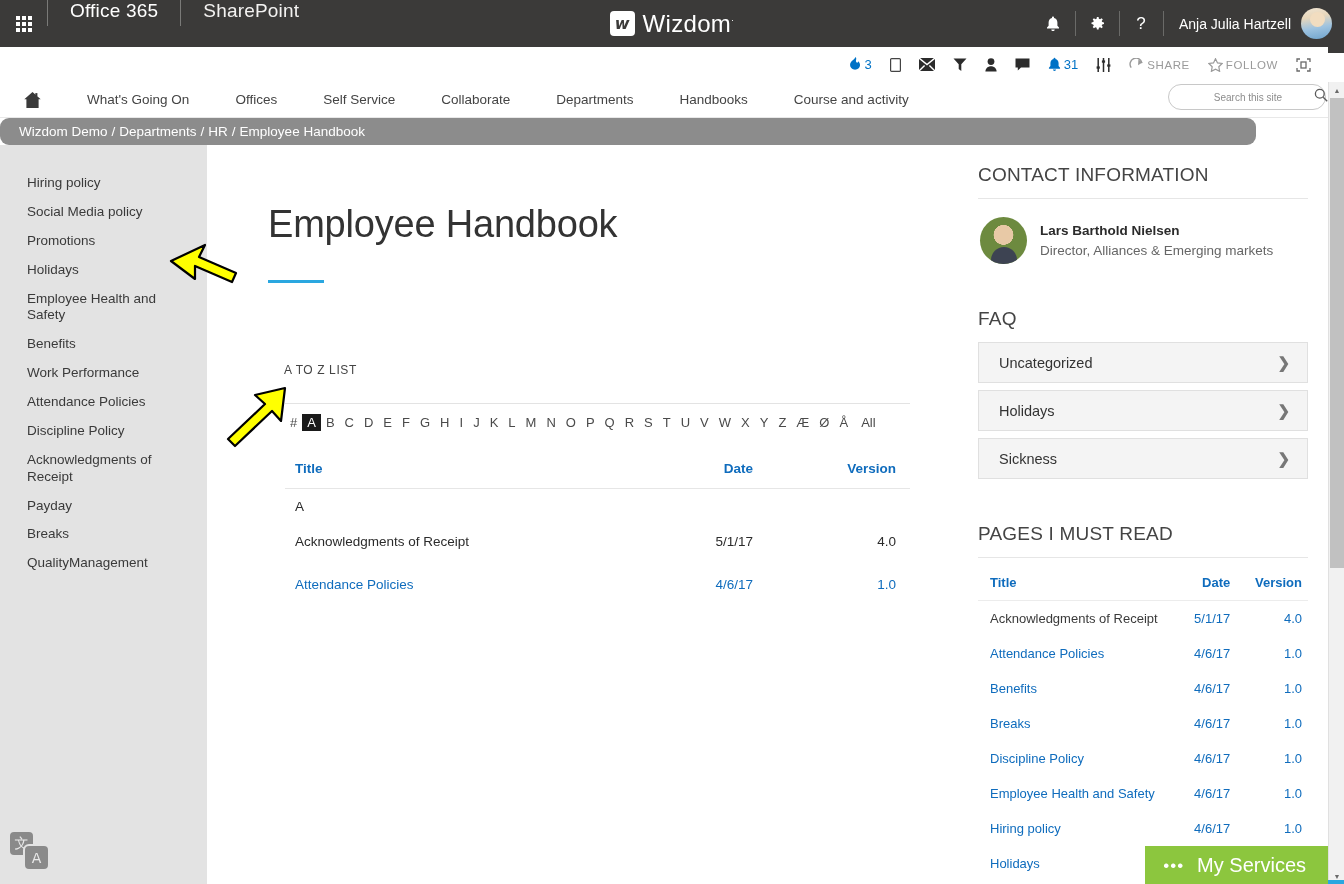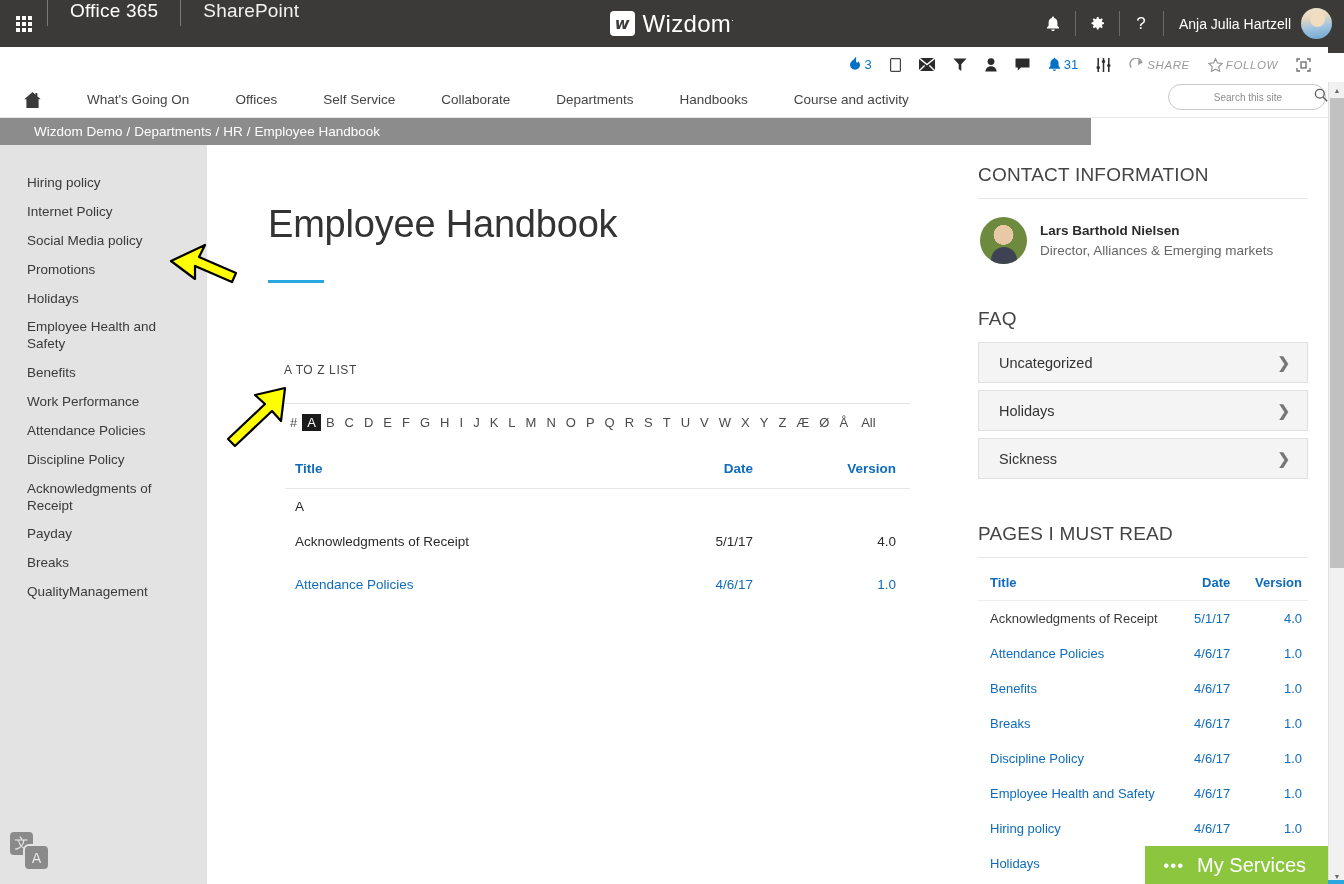--- a/index.html
+++ b/index.html
@@ -75,21 +75,21 @@
     background: #ffffff; display: flex; align-items: center; justify-content: flex-end;
     padding-right: 8px; gap: 0;
   }
   .act {
     display: flex; align-items: center; gap: 3px; padding: 0 9px; height: 35px;
     cursor: pointer; font-size: 13px; color: #0072c6;
   }
   .act svg { display: block; }
   .act .badge { color: #0072c6; font-size: 13px; }
   .act.muted { color: #9a9a9a; }
-  .act.muted .lbl { font-size: 11.5px; letter-spacing: .6px; color: #9a9a9a; font-style: italic; }
+  .act.muted .lbl { font-size: 11.5px; letter-spacing: .6px; color: #9a9a9a; }
 
   
   .topnav {
     position: absolute; top: 82px; left: 0; width: 1328px; height: 36px;
     background: #ffffff; display: flex; align-items: center;
     border-bottom: 1px solid #e8e8e8;
   }
   .nav-home {
     width: 64px; display: flex; align-items: center; justify-content: center; cursor: pointer;
   }
@@ -102,23 +102,23 @@
     display: flex; align-items: center; padding: 0 8px 0 13px;
   }
   .searchbox input {
     border: none; outline: none; flex: 1; font-size: 10px; color: #1d4ed8;
     font-family: "Liberation Sans", sans-serif; background: transparent; text-align: center;
   }
   .searchbox input::placeholder { color: #8d8d8d; }
 
   
   .breadcrumb {
-    position: absolute; top: 118px; left: 0; width: 1091px; height: 27px;
-    background: #8c8c8c; display: flex; align-items: center; padding-left: 34px;
-    font-size: 13.5px; color: #ffffff;
+    position: absolute; top: 118px; left: 0; width: 1256px; height: 27px;
+    background: #8c8c8c; display: flex; align-items: center; padding-left: 19px;
+    font-size: 13.5px; color: #ffffff; border-radius: 9px;
   }
   .breadcrumb .crumb { color: #ffffff; cursor: pointer; }
   .breadcrumb .sep { color: #ffffff; padding: 0 4px; }
   .breadcrumb .crumb.last { cursor: default; }
 
   
   .leftnav {
     position: absolute; top: 145px; left: 0; width: 207px; height: 739px;
     background: #e3e3e3; padding-top: 24px;
   }
@@ -413,21 +413,20 @@
     <span class="sep">/</span>
     <span class="crumb">Departments</span>
     <span class="sep">/</span>
     <span class="crumb">HR</span>
     <span class="sep">/</span>
     <span class="crumb last">Employee Handbook</span>
   </div>
 
   <div class="leftnav">
     <div class="leftnav-item">Hiring policy</div>
-    <div class="leftnav-item">Internet Policy</div>
     <div class="leftnav-item">Social Media policy</div>
     <div class="leftnav-item">Promotions</div>
     <div class="leftnav-item">Holidays</div>
     <div class="leftnav-item">Employee Health and Safety</div>
     <div class="leftnav-item">Benefits</div>
     <div class="leftnav-item">Work Performance</div>
     <div class="leftnav-item">Attendance Policies</div>
     <div class="leftnav-item">Discipline Policy</div>
     <div class="leftnav-item">Acknowledgments of Receipt</div>
     <div class="leftnav-item">Payday</div>

